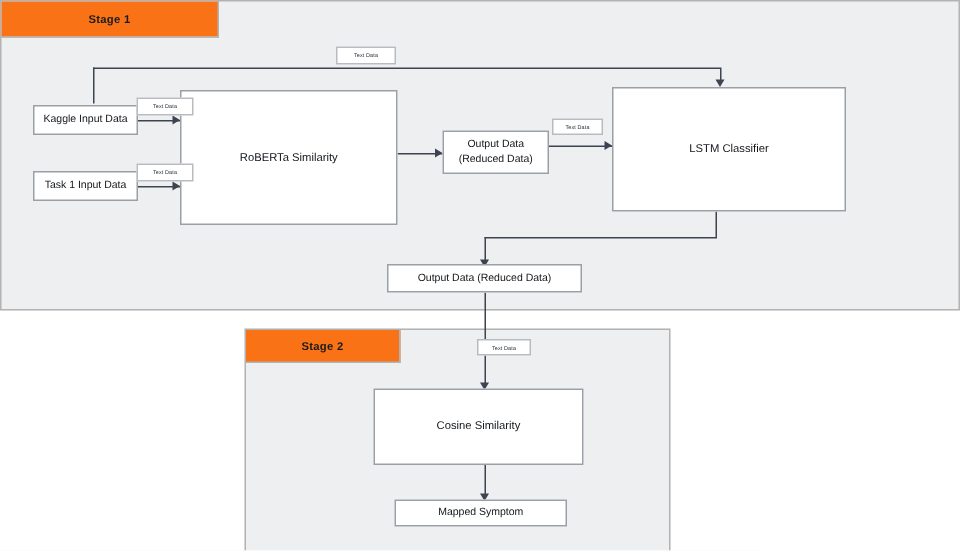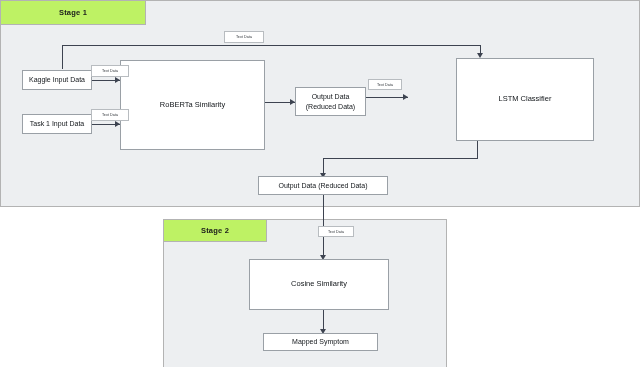--- a/index.html
+++ b/index.html
@@ -21,21 +21,21 @@
   .lane {
     position: absolute;
     background: #edeff1;
     border: 1px solid #b3b3b3;
     box-sizing: border-box;
   }
   .lane-header {
     position: absolute;
     top: 0;
     left: 0;
-    background: #bef264;
+    background: #f97316;
     border-right: 1px solid #b3b3b3;
     border-bottom: 1px solid #b3b3b3;
     box-sizing: border-box;
     display: flex;
     align-items: center;
     justify-content: center;
     font-size: 7.5px;
     font-weight: bold;
     color: #1b1b1b;
     letter-spacing: .2px;
@@ -156,21 +156,21 @@
 
   <div class="node big" style="left:120px; top:60px; width:145px; height:90px;">
     <span>RoBERTa Similarity</span>
   </div>
 
   <div class="node" style="left:295px; top:87px; width:71px; height:29px; flex-direction:column;">
     <span class="l2">Output Data</span>
     <span class="l2">(Reduced Data)</span>
   </div>
 
-  <div class="node big" style="left:408px; top:58px; width:138px; height:83px;margin-left:48px;">
+  <div class="node big" style="left:408px; top:58px; width:156px; height:83px;">
     <span>LSTM Classifier</span>
   </div>
 
   <div class="node" style="left:258px; top:176px; width:130px; height:19px;">
     <span>Output Data (Reduced Data)</span>
   </div>
 
   <div class="node big" style="left:249px; top:259px; width:140px; height:51px;justify-content:center;">
     <span>Cosine Similarity</span>
   </div>

